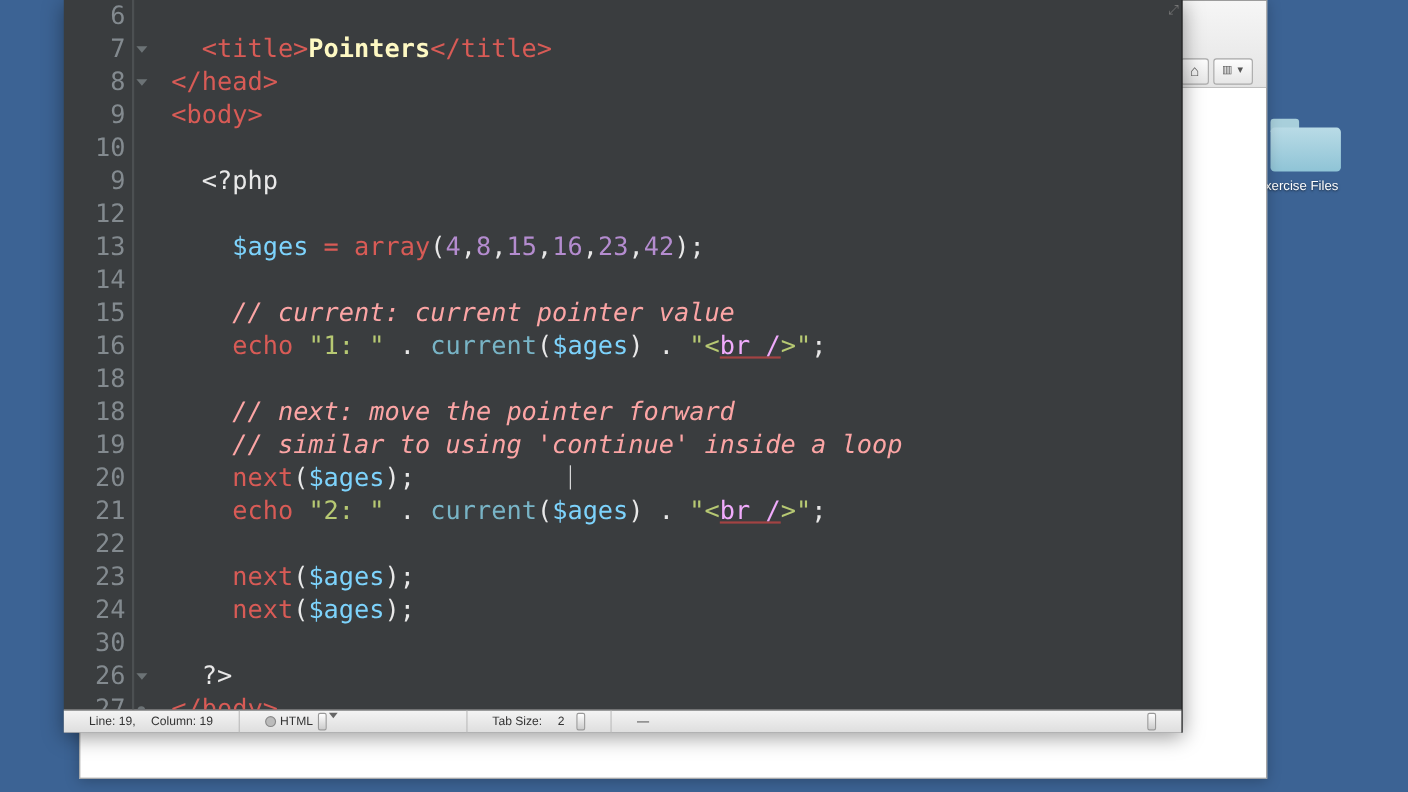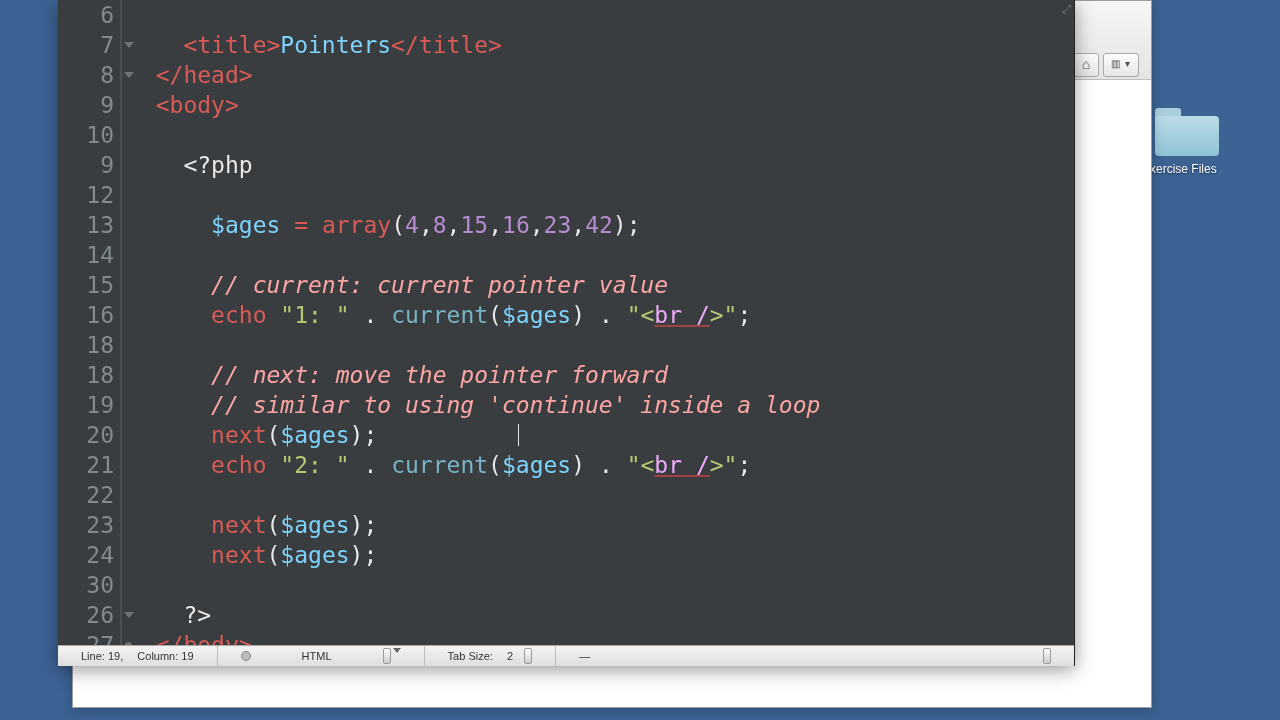--- a/index.html
+++ b/index.html
@@ -171,21 +171,21 @@
     padding-left: 6px;
     font-family: Menlo, Consolas, "DejaVu Sans Mono", monospace;
     font-size: 23px;
     line-height: 30px;
     color: #e8e8e8;
     white-space: pre;
     position: relative;
   }
   .tok-tag     { color: #d85b56; }
   .tok-kw      { color: #d85b56; }
-  .tok-title   { color: #7dd3fc; }
+  .tok-title   { color: #fef9c3; font-weight: bold; }
   .tok-num     { color: #b48ccf; }
   .tok-str     { color: #b7c973; }
   .tok-str-esc { color: #f0abfc; text-decoration: underline; text-decoration-color: #a24343; }
   .tok-func    { color: #78b4c6; }
   .tok-var     { color: #7dd3fc; }
   .tok-comm    { color: #fca5a5; font-style: italic; }
   .tok-punc    { color: #e8e8e8; }
   .tok-php     { color: #e8e8e8; }
   .tok-eq      { color: #d85b56; }
 
@@ -210,21 +210,21 @@
   }
   .statusbar .cell {
     padding: 0 23px;
     border-right: 1px solid #bbb;
     height: 100%;
     display: flex;
     align-items: center;
     gap: 4px;
   }
   .statusbar .cell:last-child { border-right: none; flex: 1; }
-  .statusbar .cell.wide { flex: 0 0 160px; justify-content: space-between; }
+  .statusbar .cell.wide { flex: 0 0 160px; }
   .statusbar .spinner {
     width: 6px; height: 14px;
     background: linear-gradient(#fff,#ccc);
     border: 1px solid #999;
     border-radius: 2px;
   }
   .statusbar .dot {
     width: 8px; height: 8px; border-radius: 50%;
     background: #bbb; border: 1px solid #888;
   }

